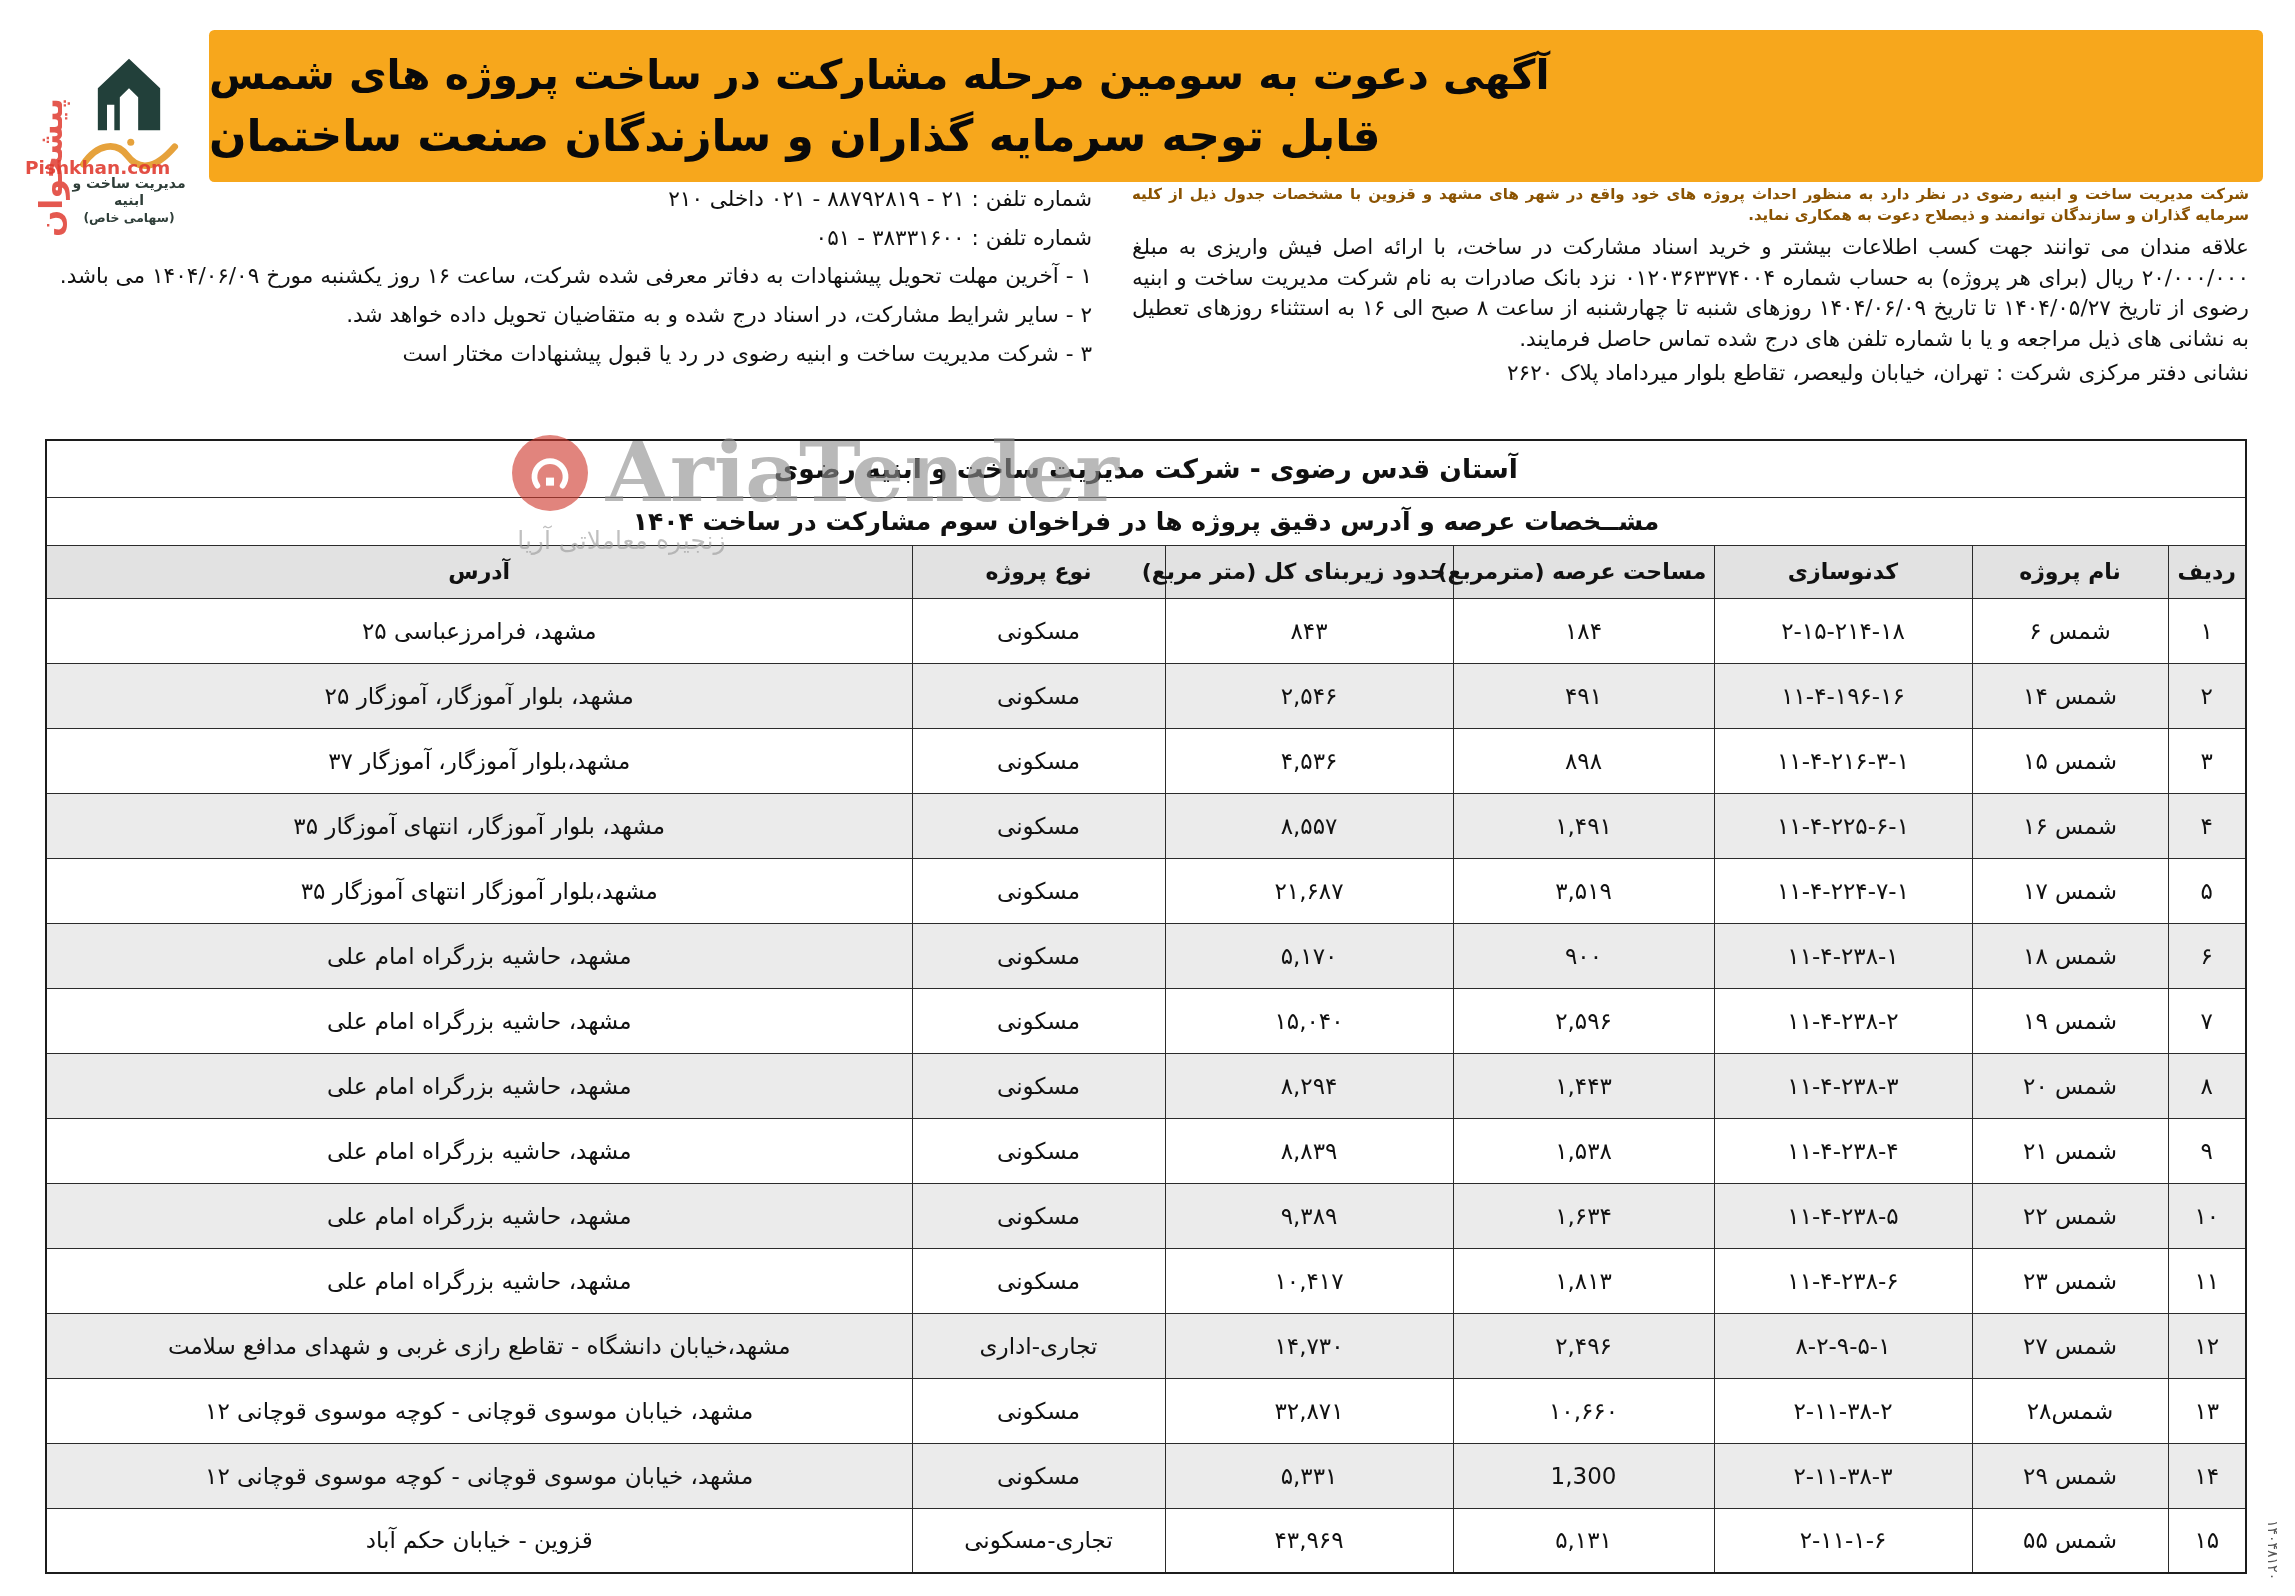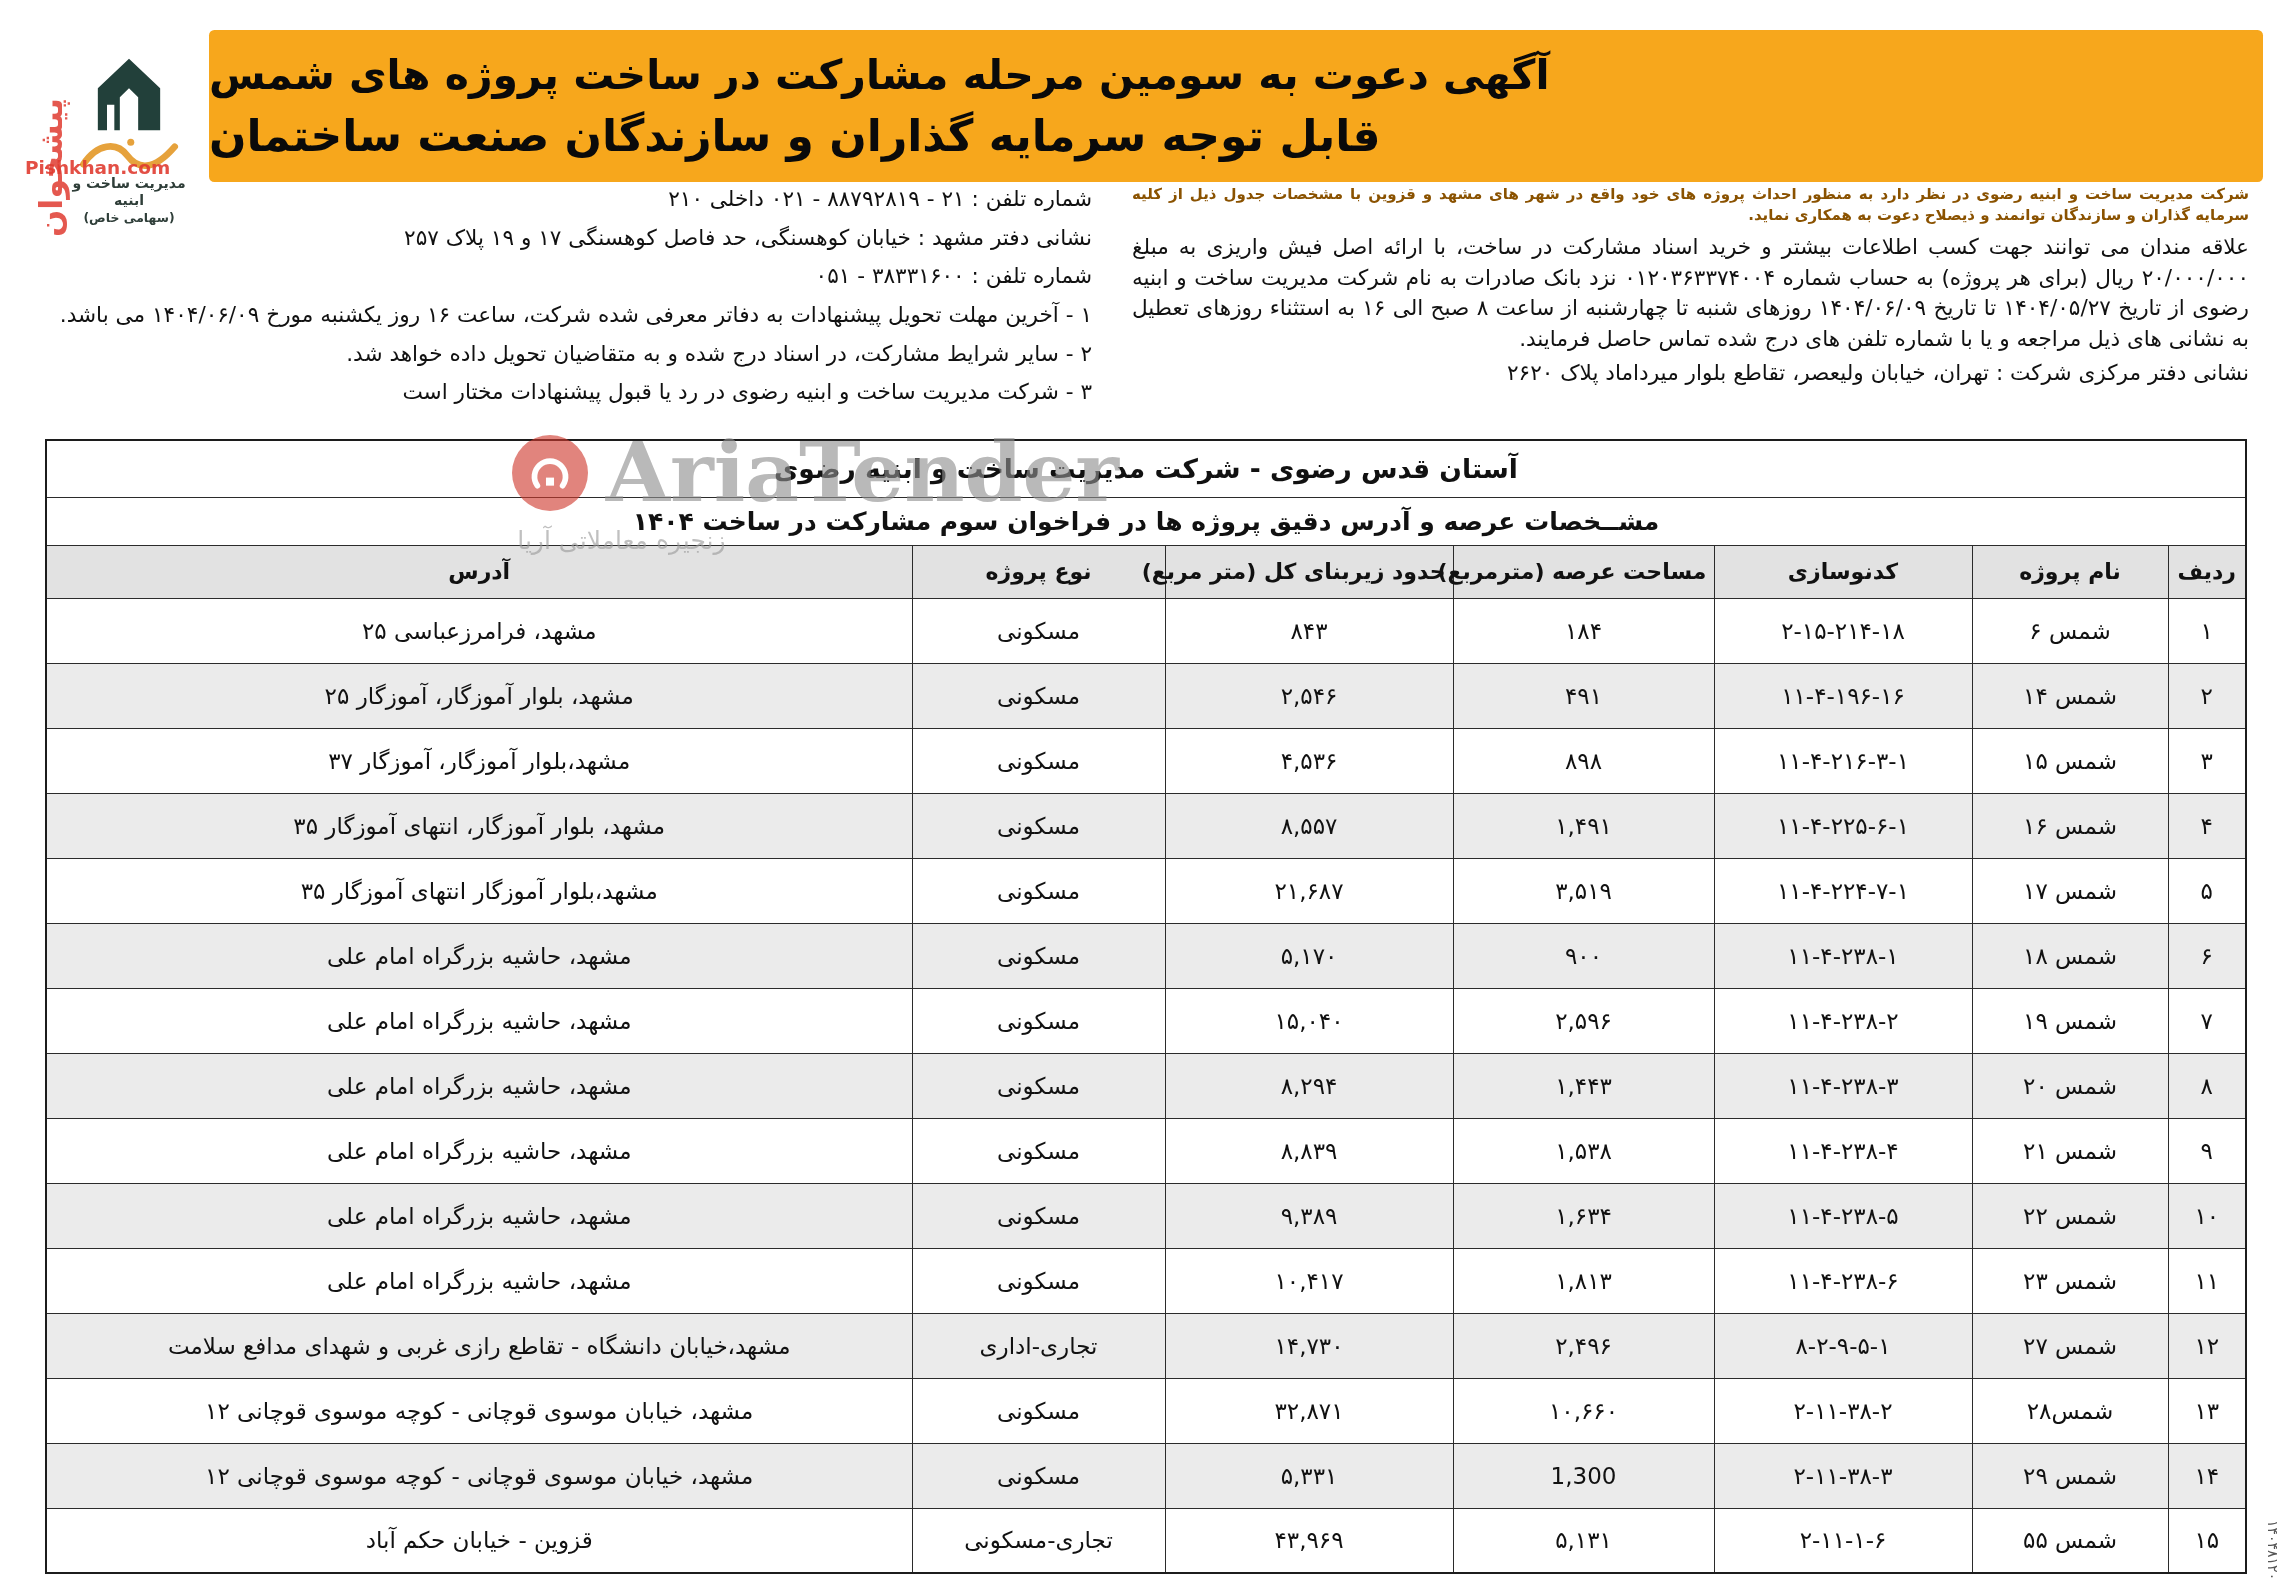--- a/index.html
+++ b/index.html
@@ -108,21 +108,20 @@
 </div>
 
 <div class="intro">
   <div class="intro-main">
     <p class="intro-lead">شرکت مدیریت ساخت و ابنیه رضوی در نظر دارد به منظور احداث پروژه های خود واقع در شهر های مشهد و قزوین با مشخصات جدول ذیل از کلیه سرمایه گذاران و سازندگان توانمند و ذیصلاح دعوت به همکاری نماید.</p>
     <p class="intro-body">علاقه مندان می توانند جهت کسب اطلاعات بیشتر و خرید اسناد مشارکت در ساخت، با ارائه اصل فیش واریزی به مبلغ ۲۰/۰۰۰/۰۰۰ ریال (برای هر پروژه) به حساب شماره ۰۱۲۰۳۶۳۳۷۴۰۰۴ نزد بانک صادرات به نام شرکت مدیریت ساخت و ابنیه رضوی از تاریخ ۱۴۰۴/۰۵/۲۷ تا تاریخ ۱۴۰۴/۰۶/۰۹ روزهای شنبه تا چهارشنبه از ساعت ۸ صبح الی ۱۶ به استثناء روزهای تعطیل به نشانی های ذیل مراجعه و یا با شماره تلفن های درج شده تماس حاصل فرمایند.</p>
     <p class="intro-hq">نشانی دفتر مرکزی شرکت : تهران، خیابان ولیعصر، تقاطع بلوار میرداماد پلاک ۲۶۲۰</p>
   </div>
   <div class="intro-contact">
     <p class="contact-line">شماره تلفن : ۲۱ - ۸۸۷۹۲۸۱۹ - ۰۲۱ داخلی ۲۱۰</p>
-    <p class="contact-line">نشانی دفتر مشهد : خیابان کوهسنگی، حد فاصل کوهسنگی ۱۷ و ۱۹ پلاک ۲۵۷</p>
     <p class="contact-line">شماره تلفن : ۳۸۳۳۱۶۰۰ - ۰۵۱</p>
     <p class="contact-line">۱ - آخرین مهلت تحویل پیشنهادات به دفاتر معرفی شده شرکت، ساعت ۱۶ روز یکشنبه مورخ ۱۴۰۴/۰۶/۰۹ می باشد.</p>
     <p class="contact-line">۲ - سایر شرایط مشارکت، در اسناد درج شده و به متقاضیان تحویل داده خواهد شد.</p>
     <p class="contact-line">۳ - شرکت مدیریت ساخت و ابنیه رضوی در رد یا قبول پیشنهادات مختار است</p>
   </div>
 </div>
 
 <div class="table-wrap">
   <table>
     <colgroup>

